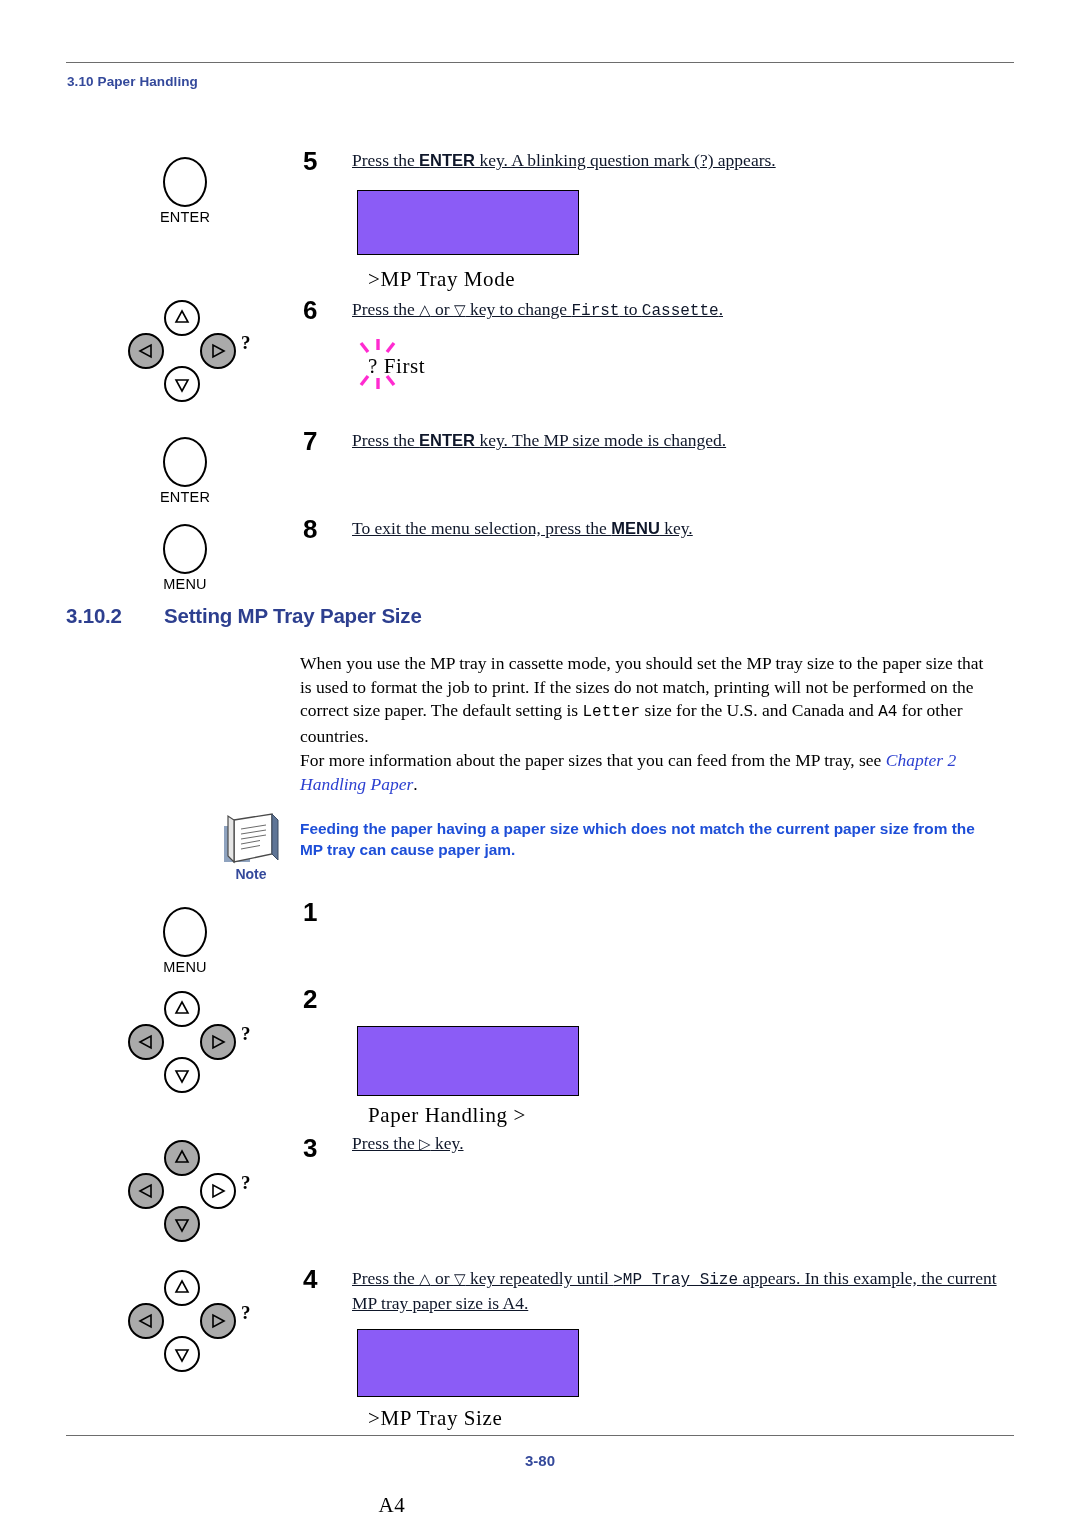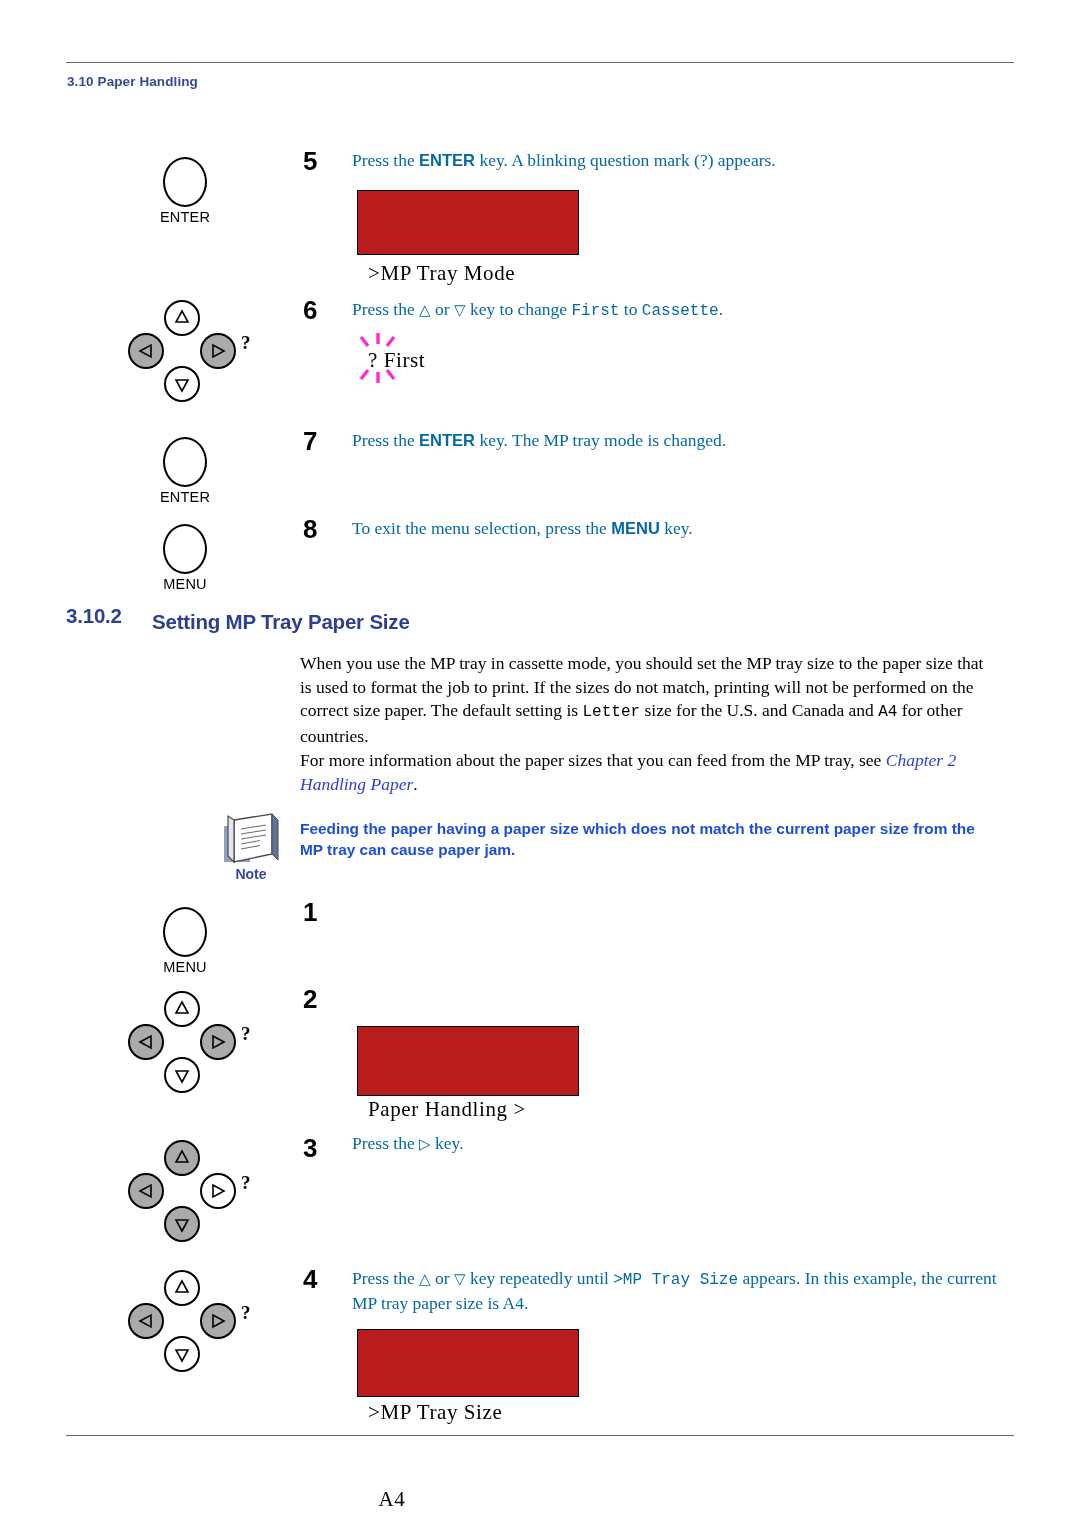--- a/index.html
+++ b/index.html
@@ -63,47 +63,48 @@
     font-weight: bold;
     font-size: 26px;
     color: #000;
     line-height: 1;
   }
   .step-text {
     position: absolute;
     font-family: "Liberation Serif", serif;
     font-size: 17.5px;
     line-height: 23px;
-    color: #0369a1;
+    color: #0f172a;
+    text-decoration: underline;
   }
   .step-text b {
     font-family: "Liberation Sans", sans-serif;
     font-weight: bold;
     font-size: 16.5px;
   }
   .mono {
     font-family: "Liberation Mono", monospace;
     font-size: 16px;
   }
   .tri {
     font-size: 15px;
     line-height: 1;
   }
 
   
   .lcd {
     position: absolute;
     border: 1.4px solid #000;
-    background: #b91c1c;
+    background: #8b5cf6;
     box-sizing: border-box;
     font-family: Liberation Serif, serif;
     font-size: 21px;
     line-height: 29px;
     letter-spacing: 0.6px;
-    padding: 10px 0 0 10px;
+    padding: 16px 0 0 10px;
     white-space: pre;
   }
   .lcd-line { display: block; height: 29px; }
 
   
   .blink-wrap { position: relative; display: inline-block; }
   .blink-rays {
     position: absolute;
     left: -11px;
     top: -13px;
@@ -158,21 +159,21 @@
   
   .sec-head {
     position: absolute;
     font-family: "Liberation Sans", sans-serif;
     font-weight: bold;
     font-size: 20.5px;
     color: #2d3f8f;
     letter-spacing: -0.2px;
   }
   .sec-num { position: absolute; left: 66px; }
-  .sec-title { position: absolute; left: 152px; margin-top: 6px; }
+  .sec-title { position: absolute; left: 164px; }
 
   
   .para {
     position: absolute;
     left: 300px;
     width: 690px;
     font-family: "Liberation Serif", serif;
     font-size: 17.5px;
     line-height: 23.5px;
     text-align: left;
@@ -261,21 +262,21 @@
     <div class="pad-q" style="left:113px; top:32px;">?</div>
   </div>
   <div class="step-num" style="left:303px; top:297px;">6</div>
   <div class="step-text" style="left:352px; top:298px; width:640px;"><span>Press the </span><span class="tri">△</span><span> or </span><span class="tri">▽</span><span> key to change </span><span class="mono">First</span><span> to </span><span class="mono">Cassette</span><span>.</span></div>
 
   <div class="keygroup" style="left:163px; top:437px;">
     <div class="round-key" style="left:0; top:0;"></div>
     <div class="key-label" style="left:-38px; top:52px;">ENTER</div>
   </div>
   <div class="step-num" style="left:303px; top:428px;">7</div>
-  <div class="step-text" style="left:352px; top:429px; width:640px;"><span>Press the </span><b>ENTER</b><span> key. The MP tray mode is changed.</span></div>
+  <div class="step-text" style="left:352px; top:429px; width:640px;"><span>Press the </span><b>ENTER</b><span> key. The MP size mode is changed.</span></div>
 
   <div class="keygroup" style="left:163px; top:524px;">
     <div class="round-key" style="left:0; top:0;"></div>
     <div class="key-label" style="left:-38px; top:52px;">MENU</div>
   </div>
   <div class="step-num" style="left:303px; top:516px;">8</div>
   <div class="step-text" style="left:352px; top:517px; width:640px;"><span>To exit the menu selection, press the </span><b>MENU</b><span> key.</span></div>
 
   <div class="sec-head sec-num" style="top:604px;">3.10.2</div>
   <div class="sec-head sec-title" style="top:604px;">Setting MP Tray Paper Size</div>
@@ -386,14 +387,15 @@
   </div>
   <div class="step-num" style="left:303px; top:1266px;">4</div>
   <div class="step-text" style="left:352px; top:1267px; width:650px;"><span>Press the </span><span class="tri">△</span><span> or </span><span class="tri">▽</span><span> key repeatedly until </span><span class="mono">&gt;MP Tray Size</span><span> appears. In this example, the current MP tray paper size is A4.</span></div>
 
   <div class="lcd" style="left:357px; top:1329px; width:222px; height:68px;">
     <span class="lcd-line">&gt;MP Tray Size</span>
     <span class="lcd-line">  A4</span>
   </div>
 
   <div class="rule footer"></div>
+  <div class="footer-page">3-80</div>
 
 </div>
 
 </body></html>

